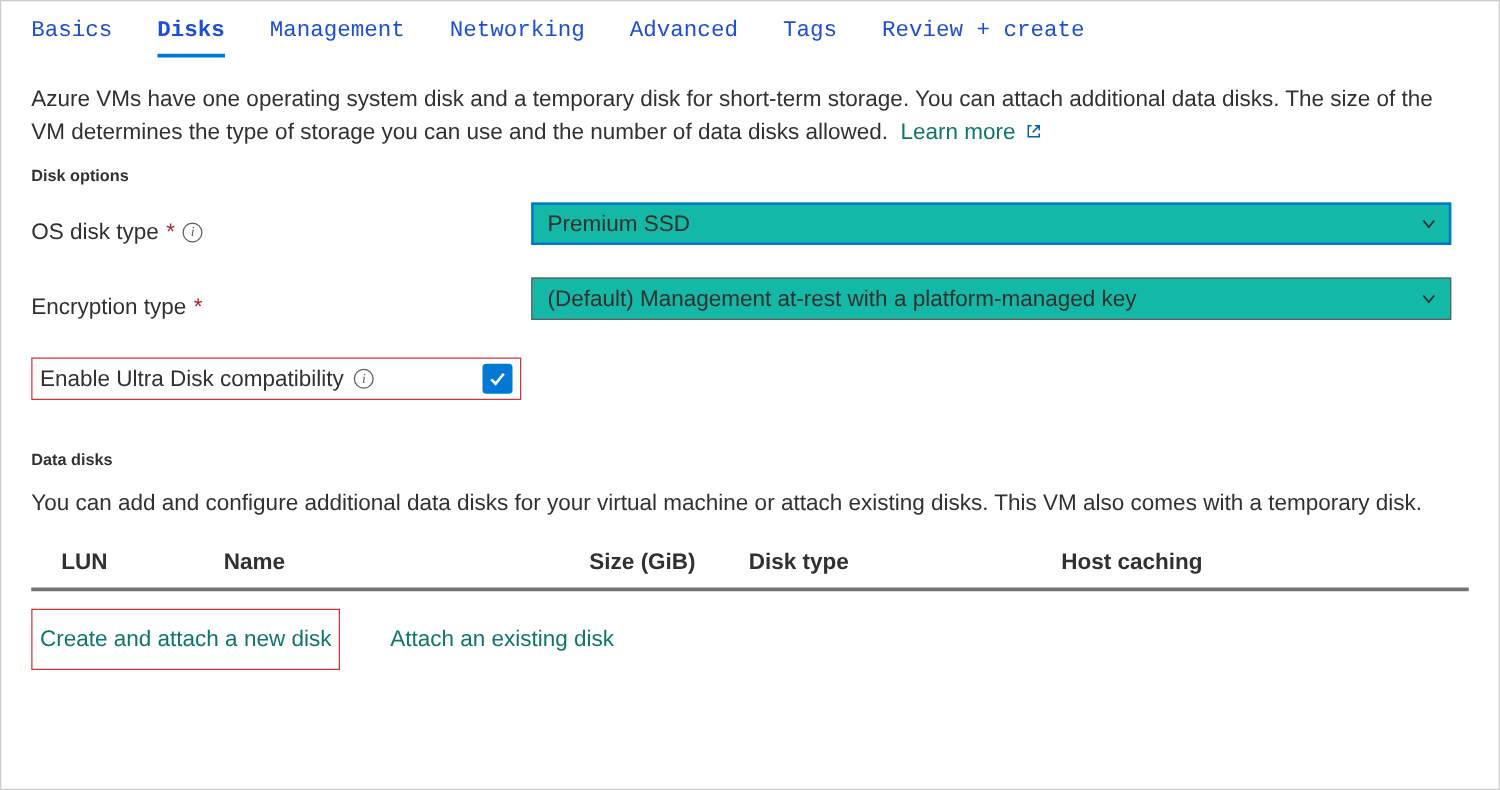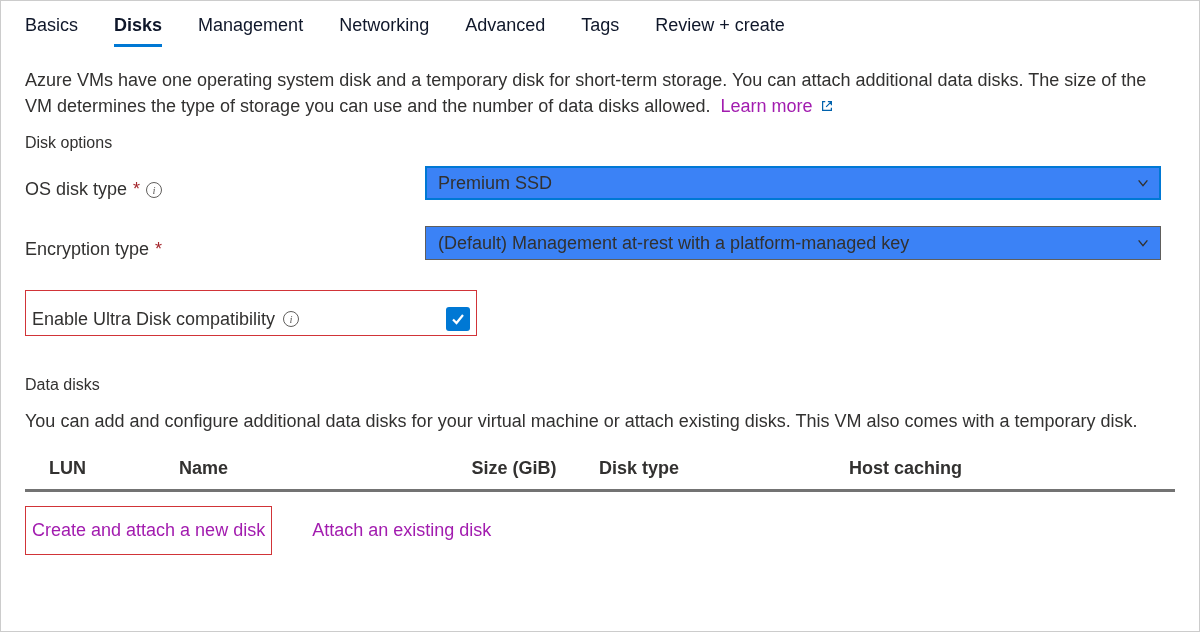--- a/index.html
+++ b/index.html
@@ -20,54 +20,55 @@
   }
   .tabs {
     display: flex;
     gap: 36px;
     padding: 10px 24px 0 24px;
     border-bottom: 1px solid transparent;
   }
   .tab {
     padding: 4px 0 10px 0;
     cursor: pointer;
-    color: #0f172a;
+    color: #1d4ed8;
     position: relative;
+    font-family: Liberation Mono, monospace;
   }
   .tab.active {
     font-weight: 600;
   }
   .tab.active::after {
     content: "";
     position: absolute;
     left: 0; right: 0; bottom: -1px;
     height: 3px;
     background: #0078d4;
   }
   .content {
     padding: 20px 24px 0 24px;
   }
   .intro {
     color: #323130;
     line-height: 1.45;
     margin-bottom: 14px;
   }
   .link {
-    color: #a21caf;
+    color: #0f766e;
     text-decoration: none;
     cursor: pointer;
   }
   .ext-icon {
     display: inline-block;
     vertical-align: -1px;
     margin-left: 2px;
   }
   .section-title {
-    font-weight: 400;
-    font-size: 16px;
+    font-weight: 700;
+    font-size: 13px;
     margin: 8px 0 14px 0;
   }
   .form-row {
     display: flex;
     align-items: flex-end;
     margin-bottom: 26px;
   }
   .form-label {
     width: 400px;
     display: flex;
@@ -91,42 +92,42 @@
   .select {
     flex: 1;
     max-width: 736px;
     height: 34px;
     border: 1px solid #605e5c;
     display: flex;
     align-items: center;
     justify-content: space-between;
     padding: 0 10px 0 12px;
     cursor: pointer;
-    background: #3b82f6;
+    background: #14b8a6;
   }
   .select.focused {
     border: 2px solid #0078d4;
     padding: 0 9px 0 11px;
   }
   .chev {
     display: inline-block;
   }
   .chev svg { display:block; }
   .ultra-row {
     display: flex;
     align-items: center;
     margin: 30px 0 8px 0;
   }
   .ultra-box {
-    width: 452px;
+    width: 392px;
     display: flex;
     align-items: center;
     justify-content: space-between;
     border: 1.5px solid #d13438;
-    padding:  16px 6px 4px 6px;
+    padding:  4px 6px 4px 6px;
   }
   .ultra-left {
     display: flex;
     align-items: center;
     gap: 8px;
   }
   .checkbox {
     width: 24px; height: 24px;
     background: #0078d4;
     border-radius: 3px;

